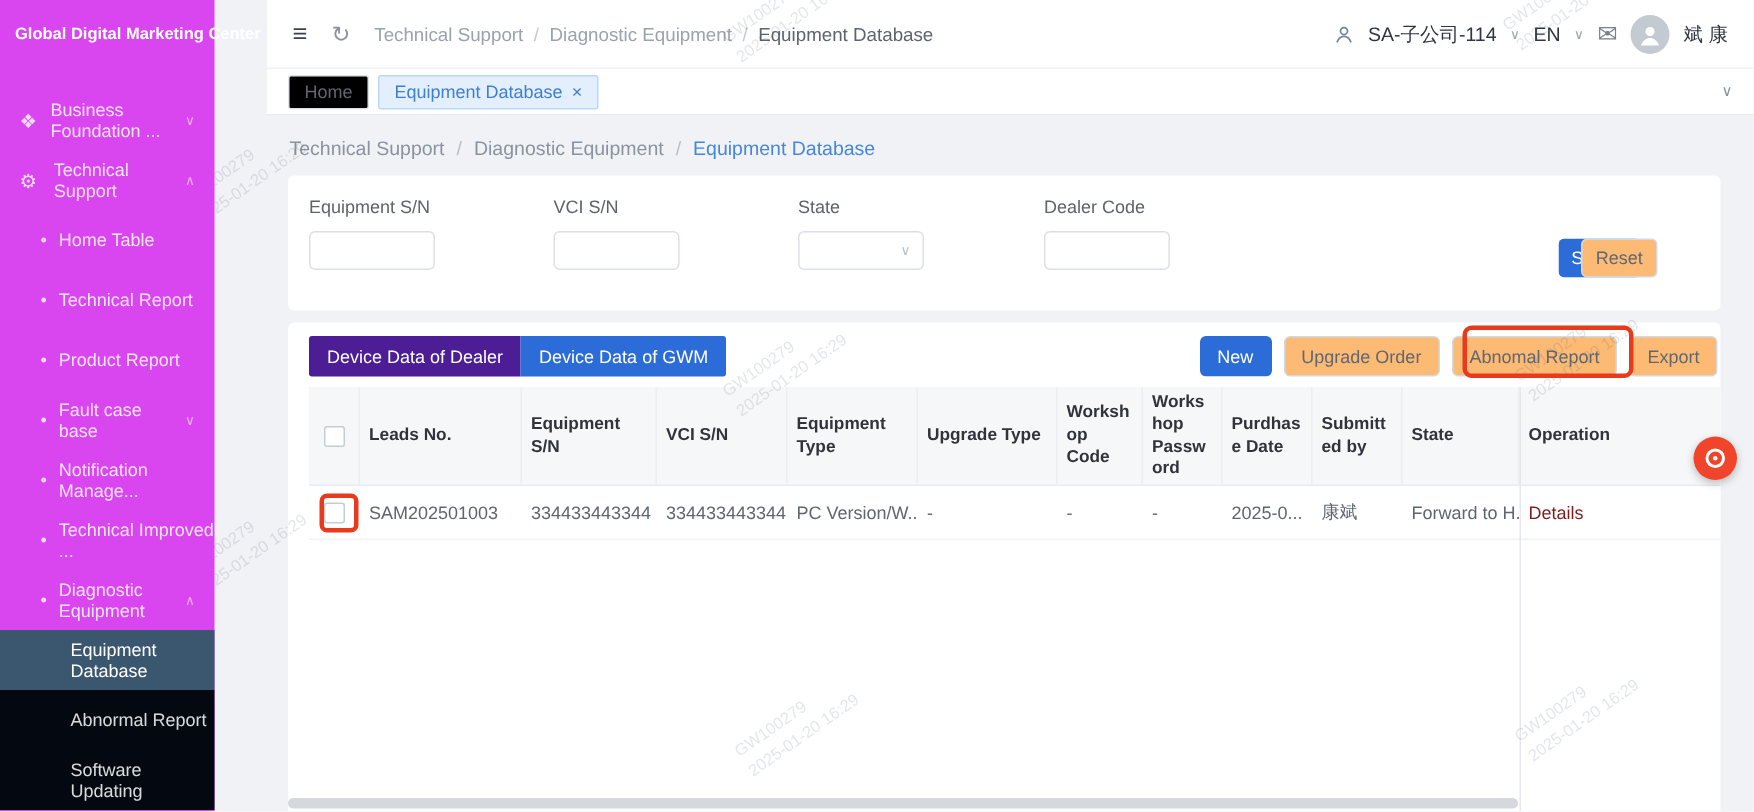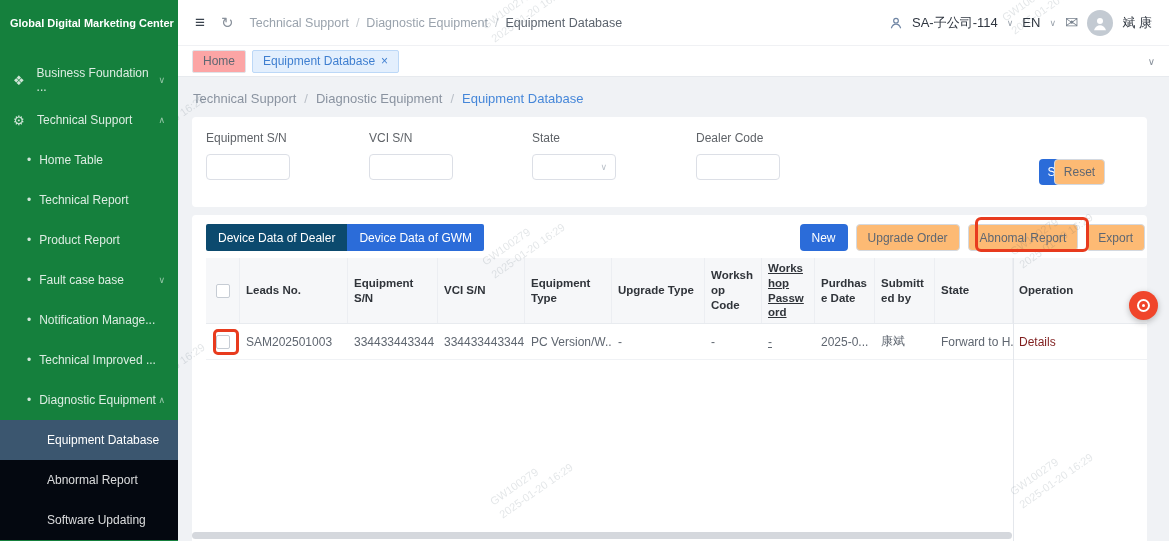--- a/index.html
+++ b/index.html
@@ -1,20 +1,20 @@
 <!DOCTYPE html>
 <html><head>
 <meta charset="utf-8">
 <style>
   * { box-sizing: border-box; margin: 0; padding: 0; }
   html,body { width:1169px; height:541px; font-family:"Liberation Sans", sans-serif; }
   .screen { position:relative; width:1169px; height:541px; background:#f0f2f5; overflow:hidden; }
 
   
-  .sidebar { position:absolute; left:0; top:0; width:178px; height:541px; background:#15803d; z-index:45; }
+  .sidebar { position:absolute; left:0; top:0; width:143px; height:541px; background:#d946ef; z-index:45; }
   .sidebar-title { height:46px; display:flex; align-items:center; padding:0 10px; color:#fff; font-weight:700; font-size:11px; white-space:nowrap; }
   .nav { position:absolute; top:60px; left:0; right:0; }
   .mi { height:40px; display:flex; align-items:center; font-size:12px; color:rgba(255,255,255,.85); cursor:pointer; }
   .mi .chev { margin-left:auto; font-size:9px; color:rgba(255,255,255,.55); padding-right:13px; }
   .lvl1 { padding-left:13px; }
   .mi-icon { width:15px; margin-right:9px; font-size:13px; color:rgba(255,255,255,.8); }
   .lvl2 { padding-left:27px; }
   .bullet { margin-right:8px; font-size:12px; color:rgba(255,255,255,.8); }
   .lvl3 { padding-left:47px; background:#040810; }
   .lvl3.active { background:#3b566f; color:#fff; }
@@ -27,21 +27,21 @@
   .refresh { font-size:15px; color:#8a929c; margin-right:16px; cursor:pointer; }
   .crumbs { font-size:12.5px; color:#9aa3ad; display:flex; gap:7px; align-items:center; }
   .crumbs .seg-last { color:#5c646e; }
   .crumbs .sep { color:#c4c9cf; }
   .topbar-right { margin-left:auto; display:flex; align-items:center; gap:9px; font-size:13px; color:#2f3640; }
   .chev-sm { font-size:9px; color:#98a0aa; }
   .mail { font-size:16px; color:#78828e; cursor:pointer; }
   .avatar { width:26px; height:26px; border-radius:50%; background:#c3cad2; display:flex; align-items:center; justify-content:center; overflow:hidden; }
 
   .tabbar { height:31px; background:#fff; border-bottom:1px solid #e7eaee; display:flex; align-items:center; padding:0 14px; gap:6px; }
-  .tab { height:23px; display:flex; align-items:center; gap:6px; padding:0 10px; border:1px solid #dfe3e8; border-radius:2px; font-size:12px; color:#5f6772; background:#fca5a5; cursor:pointer; }
+  .tab { height:23px; display:flex; align-items:center; gap:6px; padding:0 10px; border:1px solid #dfe3e8; border-radius:2px; font-size:12px; color:#5f6772; background:#000000; cursor:pointer; }
   .tab.active { background:#e3effd; border-color:#bcd8f7; color:#3f7fd0; }
   .tab .close { font-size:12px; cursor:pointer; }
   .tabbar-chev { margin-left:auto; color:#8a929c; font-size:10px; cursor:pointer; }
 
   .content { position:absolute; top:77px; left:0; right:0; bottom:0; background:#f0f2f5; }
   .page-crumbs { position:absolute; left:15px; top:14px; font-size:13px; display:flex; gap:8px; color:#8a93a0; }
   .page-crumbs .seg-last { color:#4687d9; }
   .page-crumbs .sep { color:#b9bfc7; }
 
   .card { position:absolute; background:#fff; border-radius:4px;padding-left:44px; }
@@ -55,33 +55,33 @@
   .fselect { width:84px; height:26px; border:1px solid #dcdfe6; border-radius:4px; background:#fff; display:flex; align-items:center; justify-content:flex-end; padding:0 8px; color:#b8bfc7; font-size:9px; cursor:pointer; }
 
   .btn { display:inline-flex; align-items:center; justify-content:center; font-size:12px; border-radius:4px; cursor:pointer; border:1px solid transparent; white-space:nowrap; }
   .btn-primary { background:#2b6cd9; color:#fff; }
   .btn-plain { background:#fdba74; color:#5f6772; border-color:#d4d9e0; }
   .search-btn { position:absolute; left:799px; top:42px; width:55px; height:26px;margin-left:48px; }
   .reset-btn  { position:absolute; left:862px; top:42px; width:51px; height:26px; }
 
   .seg { position:absolute; left:14px; top:9px; display:flex; }
   .seg-btn { height:27px; padding:0 12px; font-size:12px; display:flex; align-items:center; cursor:pointer; }
-  .seg-dealer { background:#0c4a6e; color:#fff; border-radius:2px 0 0 2px; }
+  .seg-dealer { background:#4c1d95; color:#fff; border-radius:2px 0 0 2px; }
   .seg-gwm { background:#2b6cd9; color:#fff; border-radius:0 2px 2px 0; }
   .tc-actions { position:absolute; right:2px; top:9px; display:flex; gap:8px; }
   .tc-actions .btn { height:27px; padding:0 11px; }
 
   .table { position:absolute; left:14px; top:43px; right:0; bottom:0; }
   .thead { display:flex; background:#f6f7f9; border-bottom:1px solid #e8ebef; height:66px; }
   .th { font-size:11.5px; font-weight:700; color:#30343a; padding:0 6px; display:flex; align-items:center; border-right:1px solid #eceef2; overflow-wrap:anywhere; line-height:1.3; overflow:hidden; }
   .th:last-child { border-right:none; }
   .trow { display:flex; height:36px; border-bottom:1px solid #f0f2f5; background:#fff; }
   .td { font-size:12px; color:#5f6670; padding:0 6px; display:flex; align-items:center; white-space:nowrap; overflow:hidden; }
   .c0{width:34px;} .c1{width:108px;} .c2{width:90px;} .c3{width:87px;} .c4{width:87px;} .c5{width:93px;}
-  .c6{width:57px;} .c7{width:53px;text-decoration:underline;} .c8{width:60px;} .c9{width:60px;} .c10{width:78px;} .c11{width:134px;}
+  .c6{width:57px;} .c7{width:53px;} .c8{width:60px;} .c9{width:60px;} .c10{width:78px;} .c11{width:134px;}
   .op-divider { position:absolute; left:807px; top:0; bottom:0; width:1px; background:#e4e7ec; }
   .cb { width:14px; height:14px; border:1px solid #c6ccd4; border-radius:2px; background:#fff; appearance:none; margin-left:4px; cursor:pointer; }
   .link { color:#7f1d1d; cursor:pointer; }
 
   .hscroll { position:absolute; left:14px; bottom:2px; width:820px; height:7px; background:#d5d8dd; border-radius:4px; cursor:pointer; }
 
   
   .wm-layer { position:absolute; inset:0; z-index:40; pointer-events:none; overflow:hidden; }
   .wm { position:absolute; transform:rotate(-35deg); color:rgba(60,75,95,.14); font-size:11px; line-height:16px; white-space:nowrap; }
 

